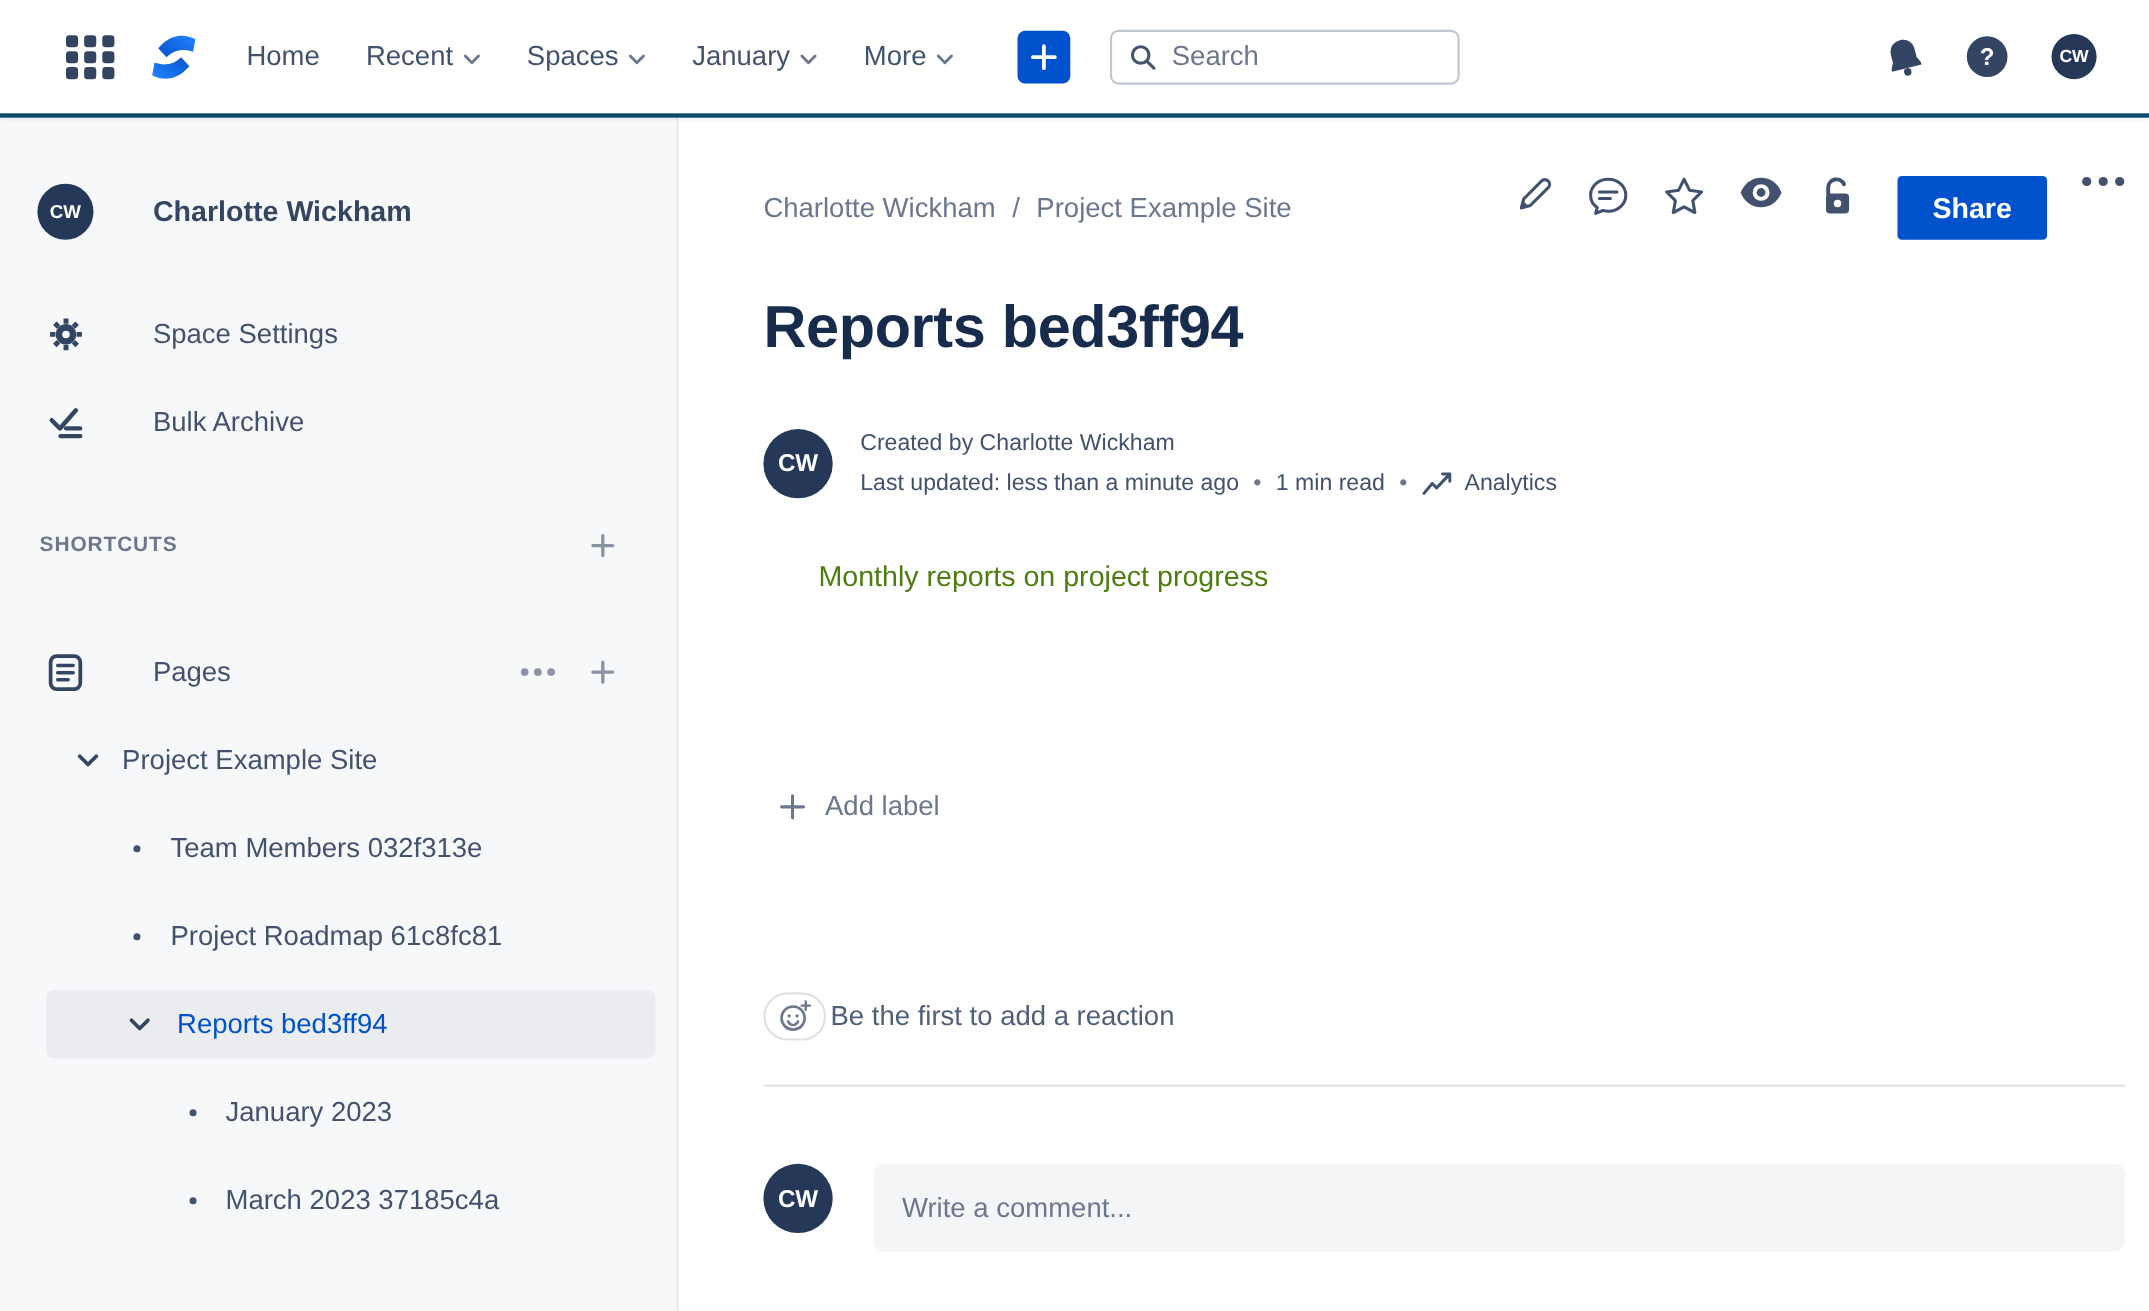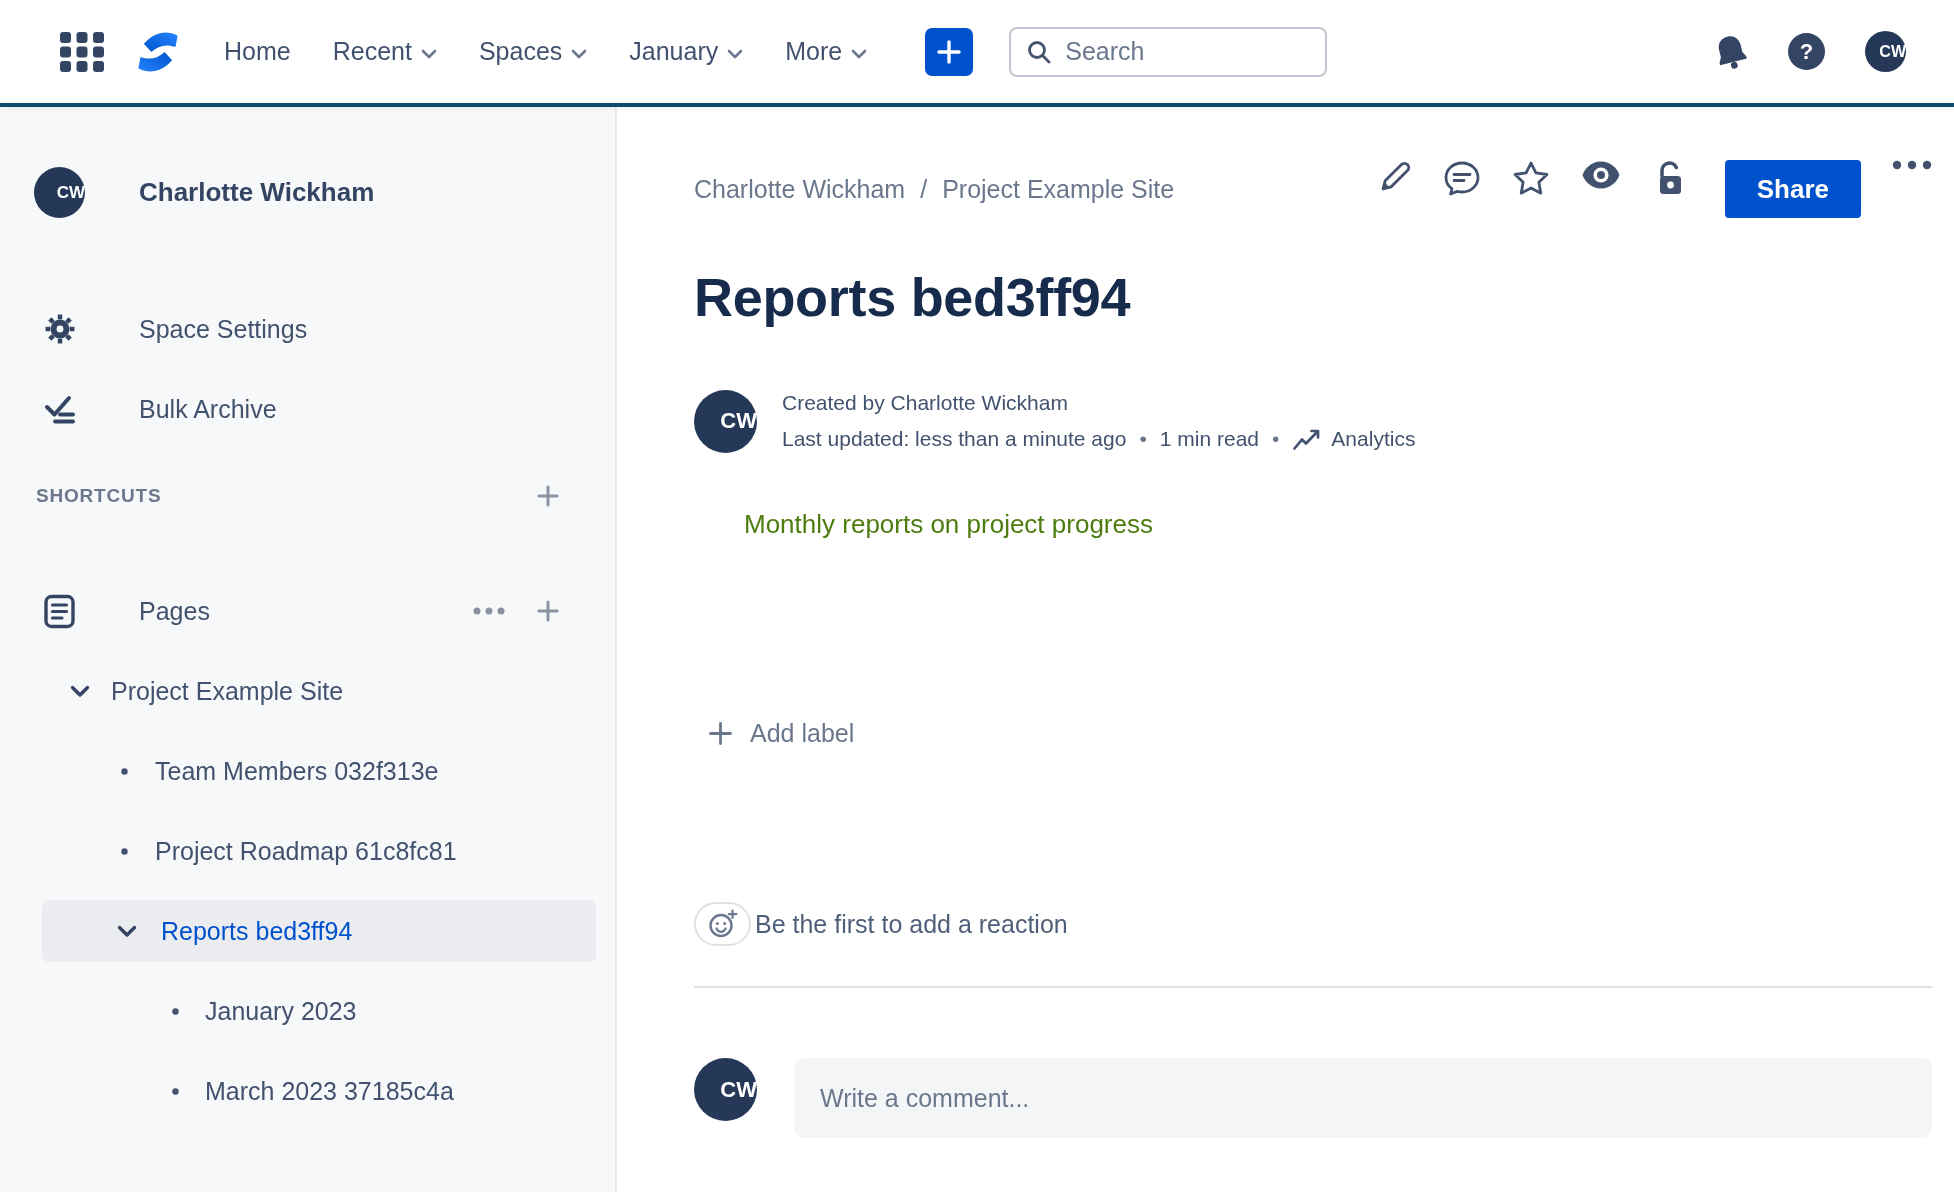--- a/index.html
+++ b/index.html
@@ -30,34 +30,34 @@
     border-radius:8px; background:#fff; display:flex; align-items:center; padding:0 15px; }
   .search-box input { border:none; outline:none; background:transparent; margin-left:13px;
     font-size:25px; color:#344563; width:100%; font-family:inherit; }
   .search-box input::placeholder { color:#6B778C; opacity:1; }
   .tb-spacer { flex:1; }
   .tb-icon { color:#344563; margin-left:38px; cursor:pointer; }
   .help-badge { width:37px; height:37px; border-radius:50%; background:#344563; color:#fff;
     font-size:22px; font-weight:700; display:flex; align-items:center; justify-content:center;
     margin-left:38px; cursor:pointer; }
   .avatar { border-radius:50%; background:#253858; color:#fff; font-weight:700;
-    display:flex; align-items:center; justify-content:flex-end; flex-shrink:0; }
+    display:flex; align-items:center; justify-content:center; flex-shrink:0; }
   .avatar-tb { width:41px; height:41px; font-size:16px; margin-left:40px; cursor:pointer; }
 
   
   .shell { display:flex; height:1085px; }
 
   
   .sidebar { width:617px; flex-shrink:0; background:#F7F8F9;
     border-right:2px solid #E7E9EC; padding-top:60px; }
   .space-header { display:flex; align-items:center; padding-left:34px; cursor:pointer; }
   .avatar-51 { width:51px; height:51px; font-size:17px; }
   .space-name { margin-left:54px; font-size:26px; font-weight:700; color:#344563; }
   .side-menu { margin-top:46px; }
-  .menu-row { height:80px; display:flex; align-items:flex-end; padding-left:34px; cursor:pointer; }
+  .menu-row { height:80px; display:flex; align-items:center; padding-left:34px; cursor:pointer; }
   .icon-col { width:51px; display:flex; justify-content:center; color:#344563; }
   .menu-label { margin-left:54px; font-size:25px; color:#42526E; }
   .shortcuts-row { margin-top:32px; height:80px; display:flex; align-items:center;
     justify-content:space-between; padding:0 56px 0 36px; }
   .shortcuts-label { font-size:19px; font-weight:700; color:#6B778C; letter-spacing:0.8px; }
   .plus-btn { color:#8993A4; background:none; border:none; cursor:pointer; padding:0; }
   .pages-row { margin-top:35px; height:80px; display:flex; align-items:center;
     padding:0 56px 0 34px; cursor:pointer; }
   .pages-label { margin-left:54px; font-size:25px; color:#42526E; }
   .row-spacer { flex:1; }

